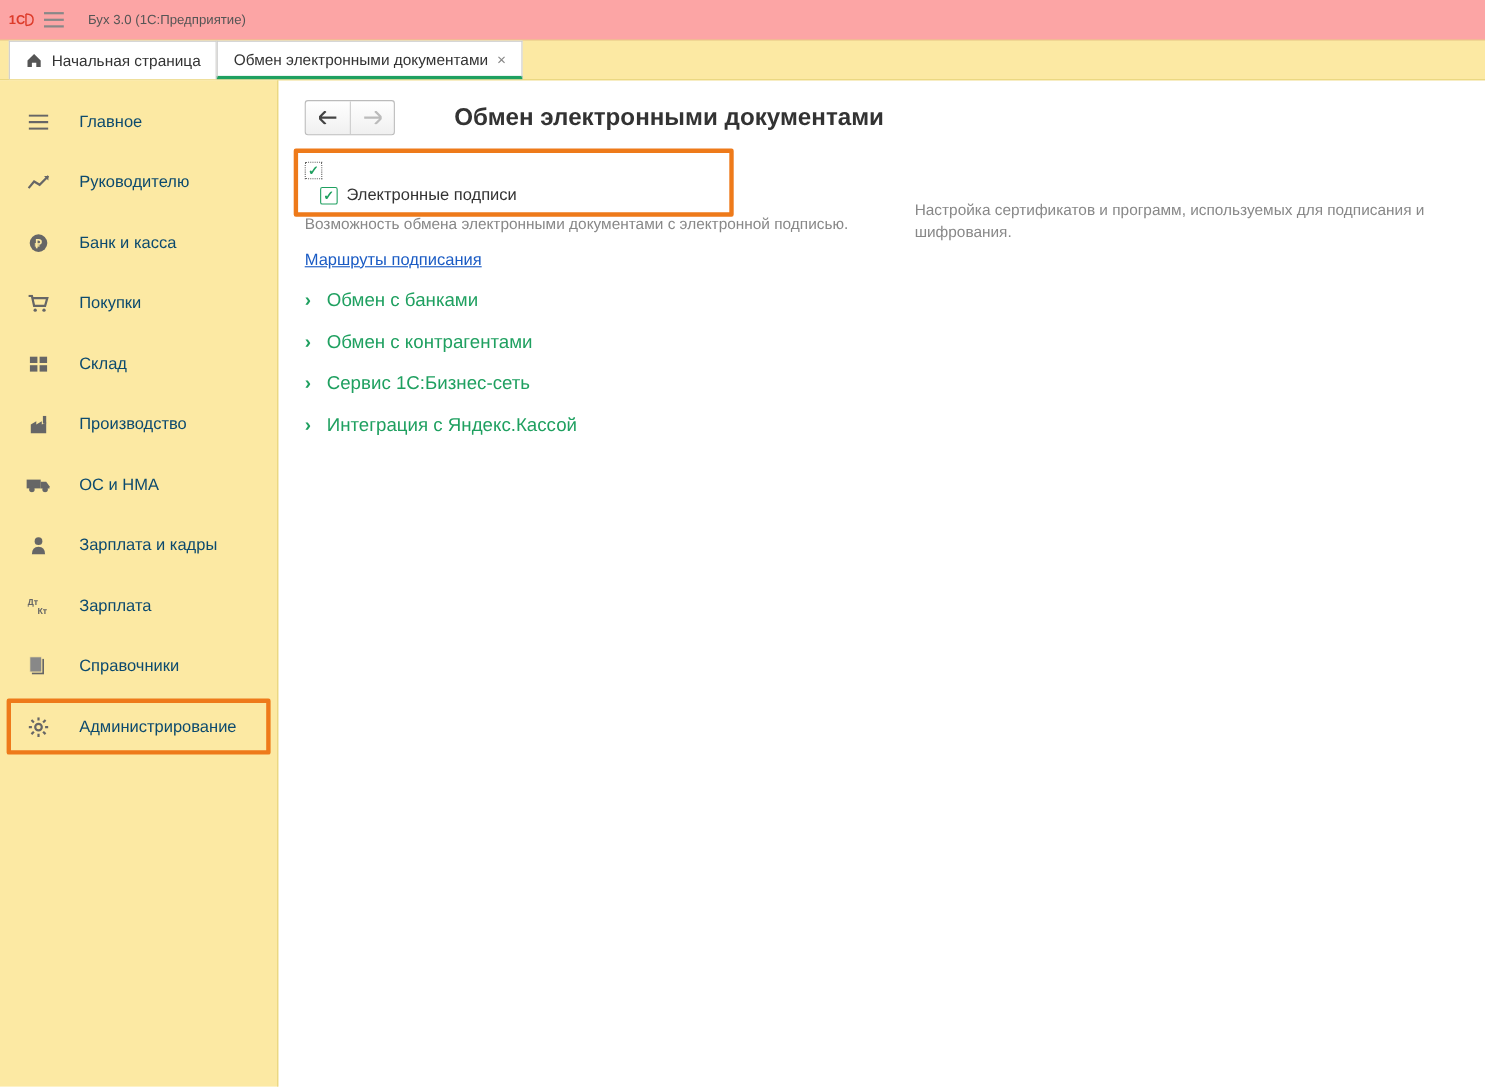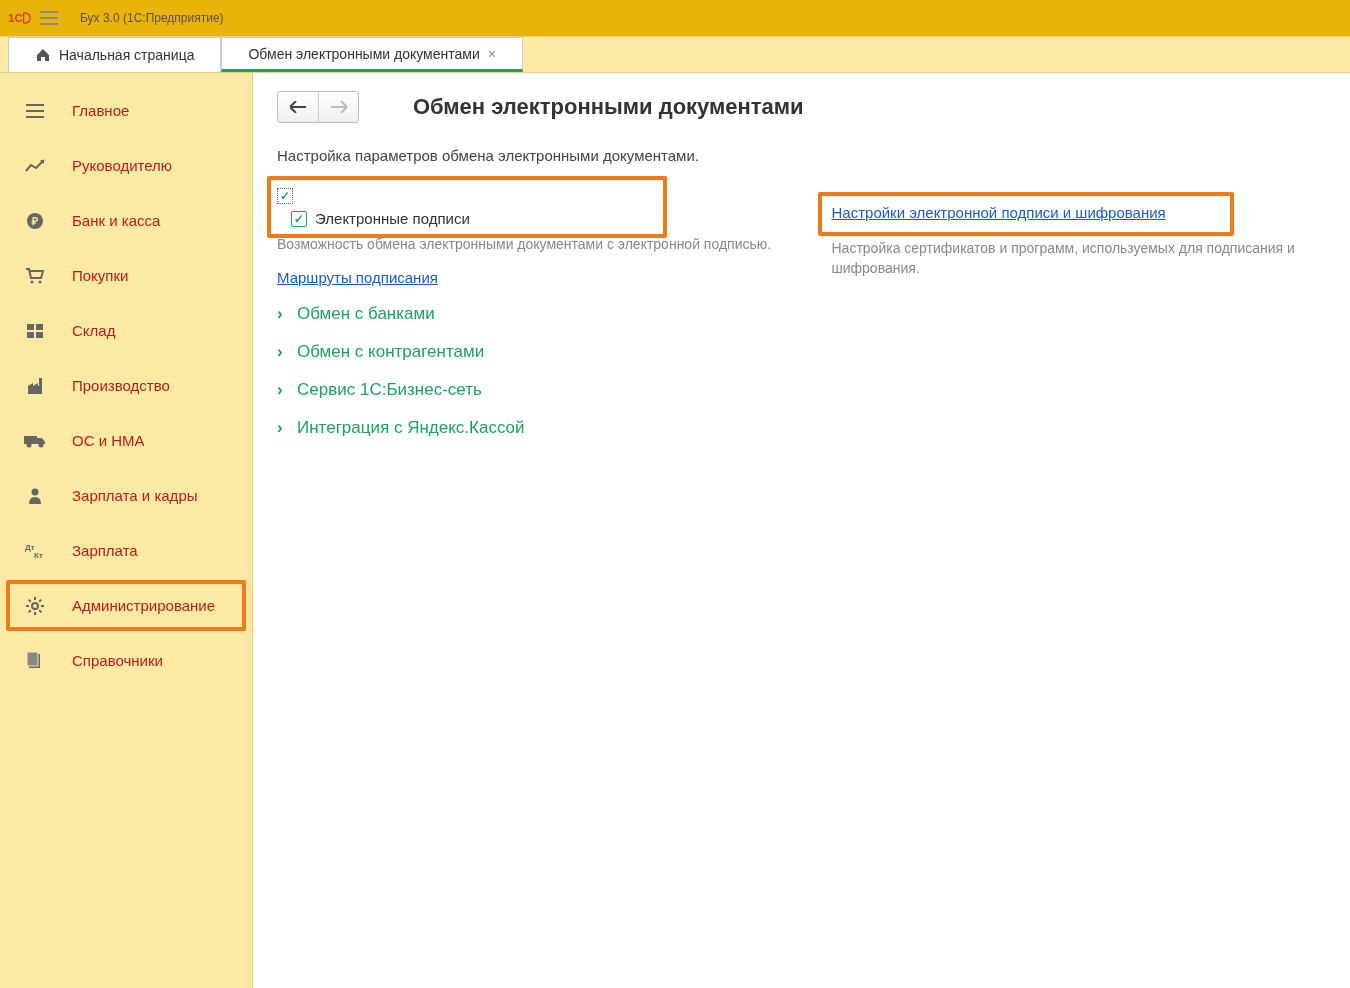--- a/index.html
+++ b/index.html
@@ -1,34 +1,34 @@
 <!DOCTYPE html>
 <html><head>
 <meta charset="utf-8">
 <style>
 * { box-sizing: border-box; margin: 0; padding: 0; }
 body { font-family: Arial, sans-serif; font-size: 14px; color: #333; background: #fff; width: 1350px; height: 988px; overflow: hidden; }
 
-.titlebar { height: 37px; background: #eab308; display: flex; align-items: center; padding: 0 8px; border-bottom: 1px solid #e6d47a; }
+.titlebar { height: 37px; background: #fca5a5; display: flex; align-items: center; padding: 0 8px; border-bottom: 1px solid #e6d47a; }
 .logo-1c { width: 26px; height: 18px; margin-right: 6px; }
 .burger { width: 24px; height: 24px; display: flex; flex-direction: column; justify-content: center; gap: 4px; margin-right: 16px; cursor: pointer; }
 .burger span { height: 2px; background: #888; width: 18px; }
 .titlebar-title { color: #555; font-size: 12px; }
 
 .tabbar { height: 36px; background: #fce9a3; display: flex; align-items: stretch; padding-left: 8px; border-bottom: 1px solid #e6d47a; }
-.tab { display: flex; align-items: center; padding: 0 26px; background: #fff; border: 1px solid #ccc; border-bottom: none; margin-right: 0; font-size: 14px; cursor: pointer; position: relative; }
+.tab { display: flex; align-items: center; padding: 0 14px; background: #fff; border: 1px solid #ccc; border-bottom: none; margin-right: 0; font-size: 14px; cursor: pointer; position: relative; }
 .tab.home { border-radius: 0; }
 .tab.active { border-bottom: 3px solid #1fa060; }
 .tab .home-icon { margin-right: 8px; }
 .tab .close-x { margin-left: 8px; color: #888; font-size: 14px; cursor: pointer; }
 
 .body { display: flex; height: calc(988px - 37px - 36px); }
 
 .sidebar { width: 253px; background: #fce9a3; border-right: 1px solid #e6d47a; padding-top: 10px; }
-.sidebar-item { display: flex; align-items: center; height: 55px; padding: 0 36px 0 24px; cursor: pointer; color: #b91c1c; font-size: 15px; }
+.sidebar-item { display: flex; align-items: center; height: 55px; padding: 0 36px 0 24px; cursor: pointer; color: #0c4a6e; font-size: 15px; }
 .sidebar-item .sicon { width: 22px; height: 22px; margin-right: 26px; display: flex; align-items: center; justify-content: center; }
 .sidebar-item.highlight { position: relative; }
 .orange-box { border: 4px solid #ee7a1a; position: absolute; border-radius: 2px; }
 
 .content { flex: 1; padding: 18px 24px; overflow: auto; }
 .nav-buttons { display: inline-flex; border: 1px solid #bbb; border-radius: 3px; overflow: hidden; vertical-align: middle; margin-right: 50px; background: linear-gradient(#fff,#f0f0f0); }
 .nav-btn { width: 40px; height: 30px; display: flex; align-items: center; justify-content: center; cursor: pointer; }
 .nav-btn + .nav-btn { border-left: 1px solid #ccc; }
 .page-title { display: inline-block; font-size: 22px; font-weight: bold; color: #333; vertical-align: middle; }
 .page-subtitle { margin-top: 24px; color: #444; font-size: 15px; }
@@ -163,67 +163,66 @@
     </div>
     <div class="sidebar-item">
       <span class="sicon">
           <svg width="20" height="16" viewBox="0 0 20 16">
             <text x="0" y="7" fill="#666" font-size="8" font-weight="bold">Дт</text>
             <text x="9" y="15" fill="#666" font-size="8" font-weight="bold">Кт</text>
           </svg>
         </span>
       <span>Зарплата</span>
     </div>
+    <div class="sidebar-item">
+      <span class="sicon">
+          <svg width="16" height="18" viewBox="0 0 16 18">
+            <rect x="2" y="2" width="11" height="14" fill="#666"></rect>
+            <rect x="0" y="0" width="11" height="14" fill="#888" stroke="#fce9a3"></rect>
+          </svg>
+        </span>
+      <span>Справочники</span>
+    </div>
     <div class="sidebar-item highlight" style="position:relative;">
       <div class="orange-box" style="left:6px;top:2px;right:6px;bottom:2px;"></div>
       <span class="sicon">
           <svg width="18" height="18" viewBox="0 0 18 18">
             <circle cx="9" cy="9" r="3" fill="none" stroke="#666" stroke-width="2"></circle>
             <g stroke="#666" stroke-width="2">
               <line x1="9" y1="0" x2="9" y2="3"></line>
               <line x1="9" y1="15" x2="9" y2="18"></line>
               <line x1="0" y1="9" x2="3" y2="9"></line>
               <line x1="15" y1="9" x2="18" y2="9"></line>
               <line x1="2.6" y1="2.6" x2="4.8" y2="4.8"></line>
               <line x1="13.2" y1="13.2" x2="15.4" y2="15.4"></line>
               <line x1="2.6" y1="15.4" x2="4.8" y2="13.2"></line>
               <line x1="13.2" y1="4.8" x2="15.4" y2="2.6"></line>
             </g>
           </svg>
         </span>
       <span>Администрирование</span>
     </div>
-    <div class="sidebar-item">
-      <span class="sicon">
-          <svg width="16" height="18" viewBox="0 0 16 18">
-            <rect x="2" y="2" width="11" height="14" fill="#666"></rect>
-            <rect x="0" y="0" width="11" height="14" fill="#888" stroke="#fce9a3"></rect>
-          </svg>
-        </span>
-      <span>Справочники</span>
-    </div>
   </div>
 
   <div class="content">
     <div>
       <div class="nav-buttons">
         <div class="nav-btn">
             <svg width="16" height="12" viewBox="0 0 16 12">
               <path d="M6 0 L0 6 L6 12 M0 6 L16 6" stroke="#444" stroke-width="2" fill="none"></path>
             </svg>
           </div>
         <div class="nav-btn">
             <svg width="16" height="12" viewBox="0 0 16 12">
               <path d="M10 0 L16 6 L10 12 M16 6 L0 6" stroke="#bbb" stroke-width="2" fill="none"></path>
             </svg>
           </div>
       </div>
       <h1 class="page-title">Обмен электронными документами</h1>
     </div>
-    <div class="page-subtitle">Настройка параметров обмена электронными документами.</div>
 
     <div class="columns">
       <div class="col">
         <div style="position:relative;">
           <div class="orange-box" style="left:-10px;top:-12px;width:400px;height:62px;"></div>
           <div class="section-header">
             <span class="dotted-box">✓</span>
           </div>
           <div class="checkbox-row">
             <span class="checkbox">✓</span>
@@ -245,21 +244,17 @@
           <span class="expand-chevron">›</span>
           <span>Сервис 1С:Бизнес-сеть</span>
         </div>
         <div class="section-header expandable">
           <span class="expand-chevron">›</span>
           <span>Интеграция с Яндекс.Кассой</span>
         </div>
       </div>
 
       <div class="col" style="padding-top:16px;">
-        <div style="position:relative;">
-          <div class="orange-box" style="left:-14px;top:-12px;width:416px;height:44px;"></div>
-          <a class="link">Настройки электронной подписи и шифрования</a>
-        </div>
         <div class="desc" style="margin-top:18px;">Настройка сертификатов и программ, используемых для подписания и шифрования.</div>
       </div>
     </div>
   </div>
 </div>
 
 </body></html>

